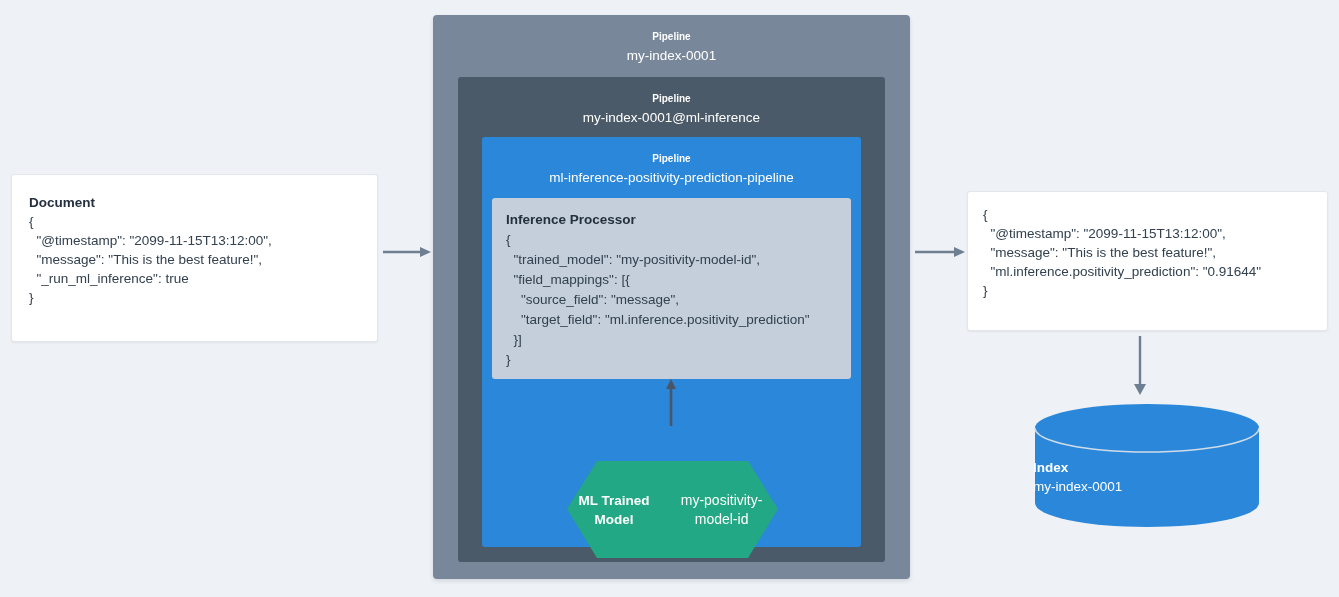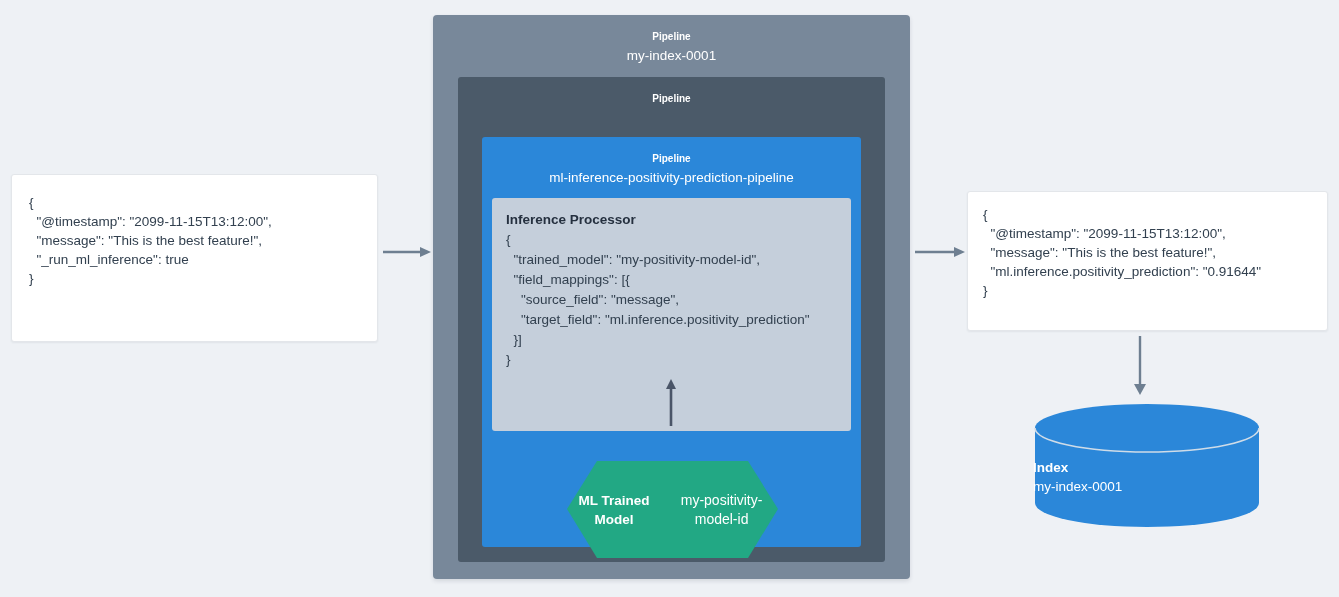--- a/index.html
+++ b/index.html
@@ -105,21 +105,21 @@
     line-height: 20px;
     font-weight: normal;
   }
 
   
   #inference-processor {
     position: absolute;
     left: 10px;
     top: 61px;
     width: 359px;
-    height: 233px;
+    height: 181px;
     background: #c5cfdb;
     border-radius: 3px;
     padding: 12px 0 0 14px;
     box-sizing: border-box;
   }
   .proc-title {
     font-weight: bold;
     font-size: 13.5px;
     color: #25303f;
     line-height: 20px;
@@ -213,20 +213,21 @@
     font-size: 13.5px;
     line-height: 19px;
   }
 </style>
 </head>
 <body>
 
 <div id="canvas">
 
   <div class="doc-card" id="document-card">
+    <div class="doc-title">Document</div>
     <div class="doc-line">{</div>
     <div class="doc-line">  "@timestamp": "2099-11-15T13:12:00",</div>
     <div class="doc-line">  "message": "This is the best feature!",</div>
     <div class="doc-line">  "_run_ml_inference": true</div>
     <div class="doc-line">}</div>
   </div>
 
   <svg class="arrow-svg" id="arrow-doc-to-pipeline" width="50" height="14" viewBox="0 0 50 14">
     <line x1="1" y1="7" x2="39" y2="7" stroke="#6e7f91" stroke-width="2.4"></line>
     <polygon points="38,2 49,7 38,12" fill="#6e7f91"></polygon>
@@ -234,20 +235,21 @@
 
   <div id="pipeline-outer">
     <div class="pipe-header">
       <div class="pipe-label">Pipeline</div>
       <div class="pipe-value">my-index-0001</div>
     </div>
 
     <div id="pipeline-middle">
       <div class="pipe-header">
         <div class="pipe-label">Pipeline</div>
+        <div class="pipe-value">my-index-0001@ml-inference</div>
       </div>
 
       <div id="pipeline-inner">
         <div class="pipe-header">
           <div class="pipe-label">Pipeline</div>
           <div class="pipe-value">ml-inference-positivity-prediction-pipeline</div>
         </div>
 
         <div id="inference-processor">
           <div class="proc-title">Inference Processor</div>

